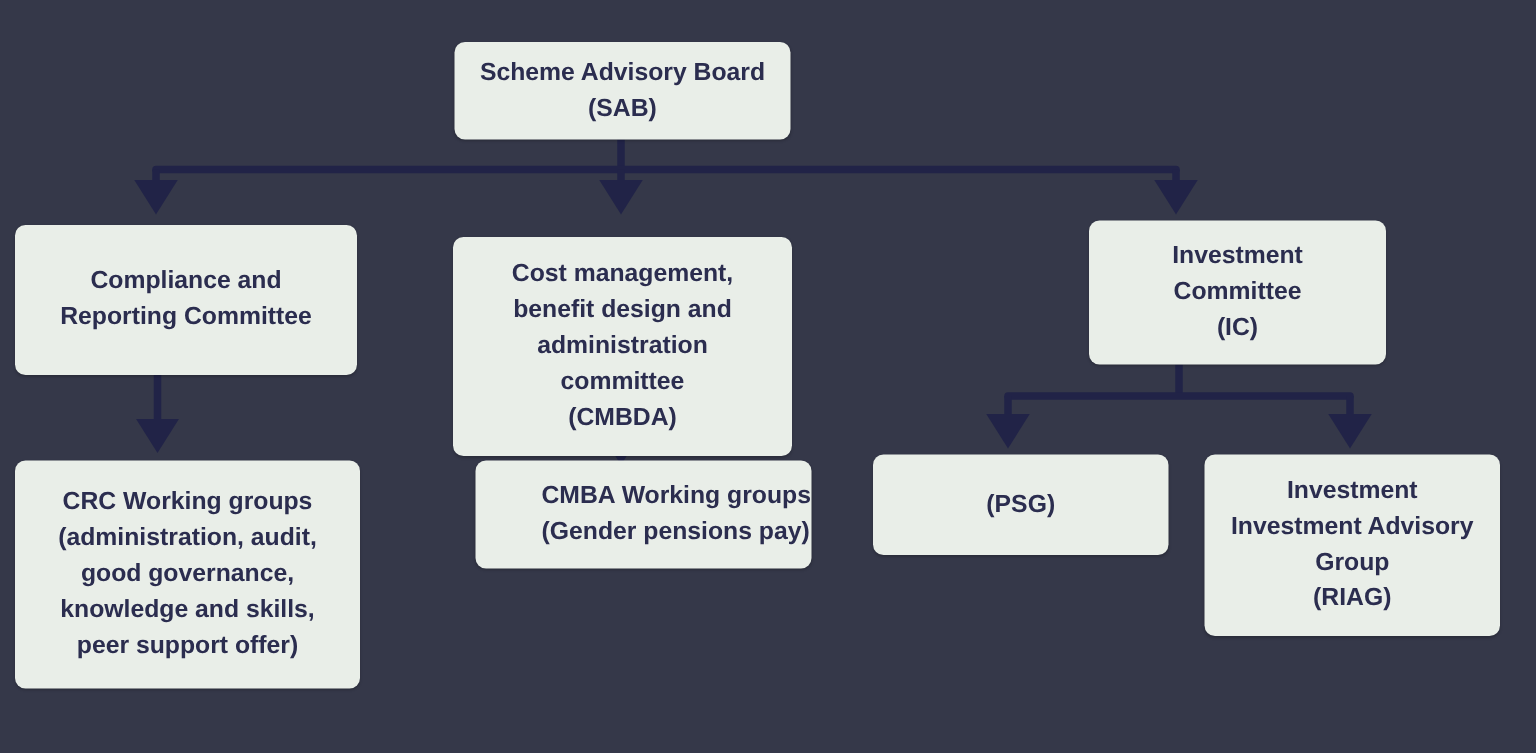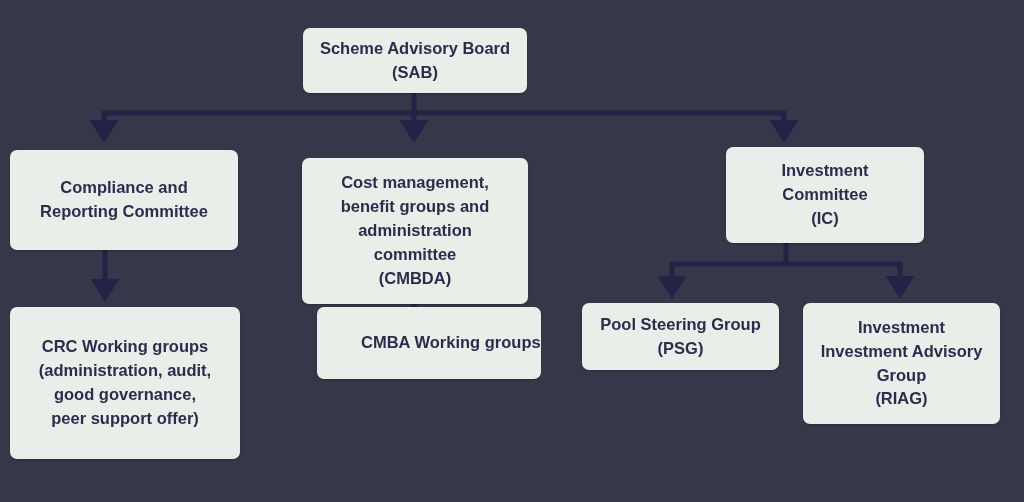--- a/index.html
+++ b/index.html
@@ -121,53 +121,54 @@
   <div class="node n-crc">
     <div class="lines">
       <span class="ln">Compliance and</span>
       <span class="ln">Reporting Committee</span>
     </div>
   </div>
 
   <div class="node n-cmbda">
     <div class="lines">
       <span class="ln">Cost management,</span>
-      <span class="ln">benefit groups and</span>
+      <span class="ln">benefit design and</span>
       <span class="ln">administration</span>
       <span class="ln">committee</span>
       <span class="ln">(CMBDA)</span>
     </div>
   </div>
 
   <div class="node n-ic">
     <div class="lines">
       <span class="ln">Investment</span>
       <span class="ln">Committee</span>
       <span class="ln">(IC)</span>
     </div>
   </div>
 
   <div class="node n-crcwg">
     <div class="lines">
       <span class="ln">CRC Working groups</span>
       <span class="ln">(administration, audit,</span>
       <span class="ln">good governance,</span>
+      <span class="ln">knowledge and skills,</span>
       <span class="ln">peer support offer)</span>
     </div>
   </div>
 
   <div class="node n-cmbawg">
     <div class="lines">
       <span class="ln">CMBA Working groups</span>
+      <span class="ln">(Gender pensions pay)</span>
     </div>
   </div>
 
   <div class="node n-psg">
     <div class="lines">
-      <span class="ln">Pool Steering Group</span>
       <span class="ln">(PSG)</span>
     </div>
   </div>
 
   <div class="node n-riag">
     <div class="lines">
       <span class="ln">Investment</span>
       <span class="ln">Investment Advisory</span>
       <span class="ln">Group</span>
       <span class="ln">(RIAG)</span>

